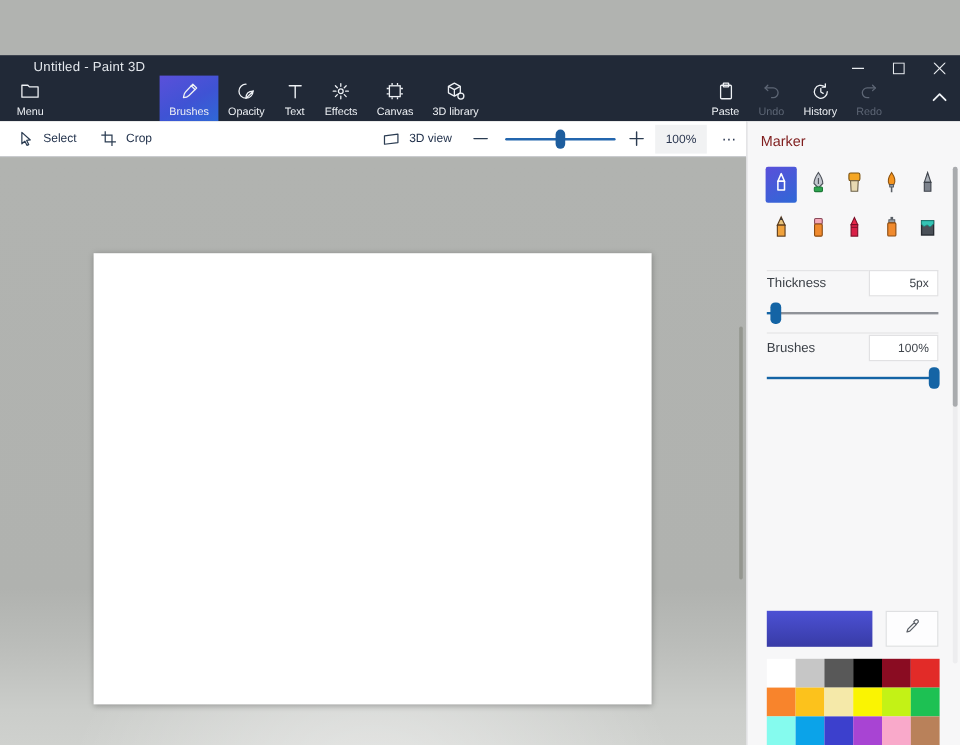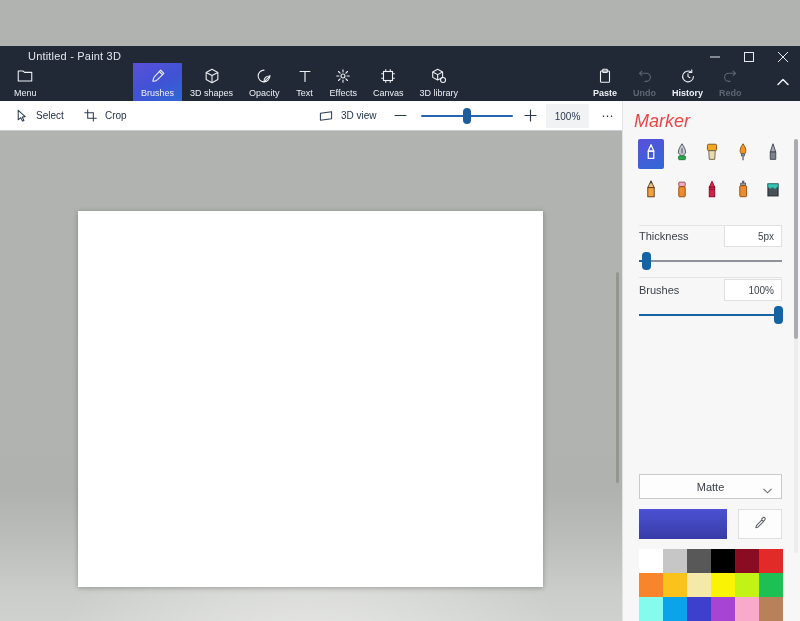--- a/index.html
+++ b/index.html
@@ -12,21 +12,21 @@
   .app-title { position:absolute; left:28px; top:4px; font-size:11px; color:#e3e7ec; letter-spacing:.2px; }
   .win-controls { position:absolute; right:0; top:0; display:flex; }
   .win-btn { width:34px; height:22px; display:flex; align-items:center; justify-content:center; color:#e8ebef; }
   .ribbon-item { display:flex; flex-direction:column; align-items:center; justify-content:center; gap:3px;
     height:38px; padding:0 8px; color:#eef1f5; font-size:9px; white-space:nowrap; }
   .ribbon-item svg { display:block; }
   .ribbon-item.disabled { color:#5d6675; }
   .menu-item { position:absolute; left:6px; top:17px; }
   .tabs { position:absolute; left:133px; top:17px; display:flex; align-items:stretch; }
   .tab.active { background:linear-gradient(150deg,#5a50da 0%,#3f53d4 55%,#2f68d6 100%); }
-  .ribbon-actions { position:absolute; left:585px; top:17px; display:flex;font-weight:bold; }
+  .ribbon-actions { position:absolute; left:585px; top:17px; display:flex; }
   .collapse-btn { position:absolute; right:4px; top:24px; width:26px; height:24px;
     display:flex; align-items:center; justify-content:center; color:#eef1f5; }
 
   
   .toolbar2 { position:absolute; left:0; top:55px; width:622px; height:30px; background:#ffffff;
     border-bottom:1px solid #c9cbce; color:#22324c; font-size:10px; }
   .t2-item { position:absolute; top:0; height:29px; display:flex; align-items:center; gap:7px; white-space:nowrap;justify-content:center; }
   .t2-item svg { display:block; }
   .zoom-track { position:absolute; left:421px; top:14px; width:92px; height:2px; background:#2366ae; border-radius:1px; }
   .zoom-thumb { position:absolute; top:-7px; width:8px; height:16px; border-radius:4px; background:#1d5d9e; }
@@ -42,21 +42,21 @@
       linear-gradient(180deg,#b1b3b0 0%, #b0b2af 67%, #bbbdba 76%, #cbcdca 86%, #d1d3d0 94%, #b3b5b2 100%);
   }
   .canvas-sheet { position:absolute; left:78px; top:80px; width:465px; height:376px; background:#ffffff;
     box-shadow:0 1px 5px rgba(0,0,0,.28); }
   .v-scroll-thumb { position:absolute; left:616px; top:141px; width:3px; height:211px; background:#94968f; border-radius:2px; }
   .h-scroll-thumb { position:absolute; left:150px; top:527px; width:200px; height:4px; background:#9fa19e; border-radius:2px; }
 
   
   .panel { position:absolute; left:622px; top:55px; width:178px; height:566px; background:#f7f7f8;
     border-left:1px solid #e2e2e4; color:#3a4047; }
-  .panel-title { position:absolute; left:11px; top:10px; font-size:18px; color:#ef4444;font-style:italic; }
+  .panel-title { position:absolute; left:11px; top:10px; font-size:12px; color:#7f1d1d; }
   .brush-row { position:absolute; left:15px; width:148px; display:flex; justify-content:space-between; }
   .brush-row.r1 { top:38px; } .brush-row.r2 { top:75px; }
   .brush-tile { width:26px; height:30px; display:flex; align-items:center; justify-content:center; border-radius:2px; }
   .brush-tile.selected { background:linear-gradient(150deg,#5a50da,#2f68d6); }
   .sep { position:absolute; left:16px; width:143px; height:1px; background:#e4e4e6; }
   .fld-label { position:absolute; left:16px; font-size:11px; color:#3a3f46; }
   .fld-box { position:absolute; left:101px; width:58px; height:22px; background:#fff; border:1px solid #e1e1e3;
     font-size:10px; color:#3f444b; display:flex; align-items:center; justify-content:flex-end; padding-right:7px; }
   .slider { position:absolute; left:16px; width:143px; height:2px; }
   .slider .thumb { position:absolute; top:-8px; width:9px; height:18px; border-radius:4px; background:#1464a5; }
@@ -117,29 +117,20 @@
         <span>
           <svg width="18" height="18" viewBox="0 0 20 20" fill="none" stroke="currentColor" stroke-width="1.2" stroke-linecap="round" stroke-linejoin="round">
             <path d="M13 3.5 l3.5 3.5 L9.5 14 c-1.4 1.4 -3.2 1.9 -5.2 1.9 .4-2 .5-3.8 1.9-5.2 Z"></path>
               <path d="M11.5 5 l3.5 3.5"></path>
           </svg>
         </span>
         <span>Brushes</span>
       </div>
       <div class="ribbon-item tab">
         <span>
-          <svg width="18" height="18" viewBox="0 0 20 20" fill="none" stroke="currentColor" stroke-width="1.2" stroke-linejoin="round">
-            <path d="M10 2.5 L16.5 6 v8 L10 17.5 L3.5 14 V6 Z"></path>
-              <path d="M3.5 6 L10 9.5 L16.5 6 M10 9.5 V17.5"></path>
-          </svg>
-        </span>
-        <span>3D shapes</span>
-      </div>
-      <div class="ribbon-item tab">
-        <span>
           <svg width="18" height="18" viewBox="0 0 20 20" fill="none" stroke="currentColor" stroke-width="1.2" stroke-linecap="round">
             <path d="M10 3.5 a6.5 6.5 0 1 0 6.5 6.5 L10 16.5"></path>
               <path d="M10 16.5 c0-4 2.5-6.5 6.5-6.5"></path>
           </svg>
         </span>
         <span>Opacity</span>
       </div>
       <div class="ribbon-item tab">
         <span>
           <svg width="18" height="18" viewBox="0 0 20 20" fill="none" stroke="currentColor" stroke-width="1.3" stroke-linecap="round">
@@ -391,28 +382,20 @@
     <div class="sep" style="top:176px"></div>
 
     <div class="fld-label" style="top:183px">Brushes</div>
     <div class="fld-box" style="top:178px">
       <span>100%</span>
     </div>
     <div class="slider op-track" style="top:213px">
       <div class="thumb" id="op-thumb" style="left: calc(100% - 8px);"></div>
     </div>
 
-    <div class="dropdown">
-      <span>Matte</span>
-      <span class="chev">
-        <svg width="9" height="6" viewBox="0 0 9 6" fill="none" stroke="currentColor" stroke-width="1.1">
-            <path d="M0.5 0.8 L4.5 4.8 L8.5 0.8"></path>
-          </svg>
-      </span>
-    </div>
 
     <div class="cur-color" id="cur-color" style="background: linear-gradient(rgb(76, 81, 212), rgb(56, 59, 166));"></div>
     <div class="eyedrop-btn">
       <span>
         <svg width="15" height="15" viewBox="0 0 16 16" fill="none" stroke="currentColor" stroke-width="1.1" stroke-linejoin="round">
           <path d="M3 13.5 L3.8 11 L9.5 5.3 L11.2 7 L5.5 12.7 Z"></path>
           <path d="M8.8 4.6 l1.6-1.6 a1.55 1.55 0 0 1 2.2 2.2 L11 6.8"></path>
         </svg>
       </span>
     </div>

